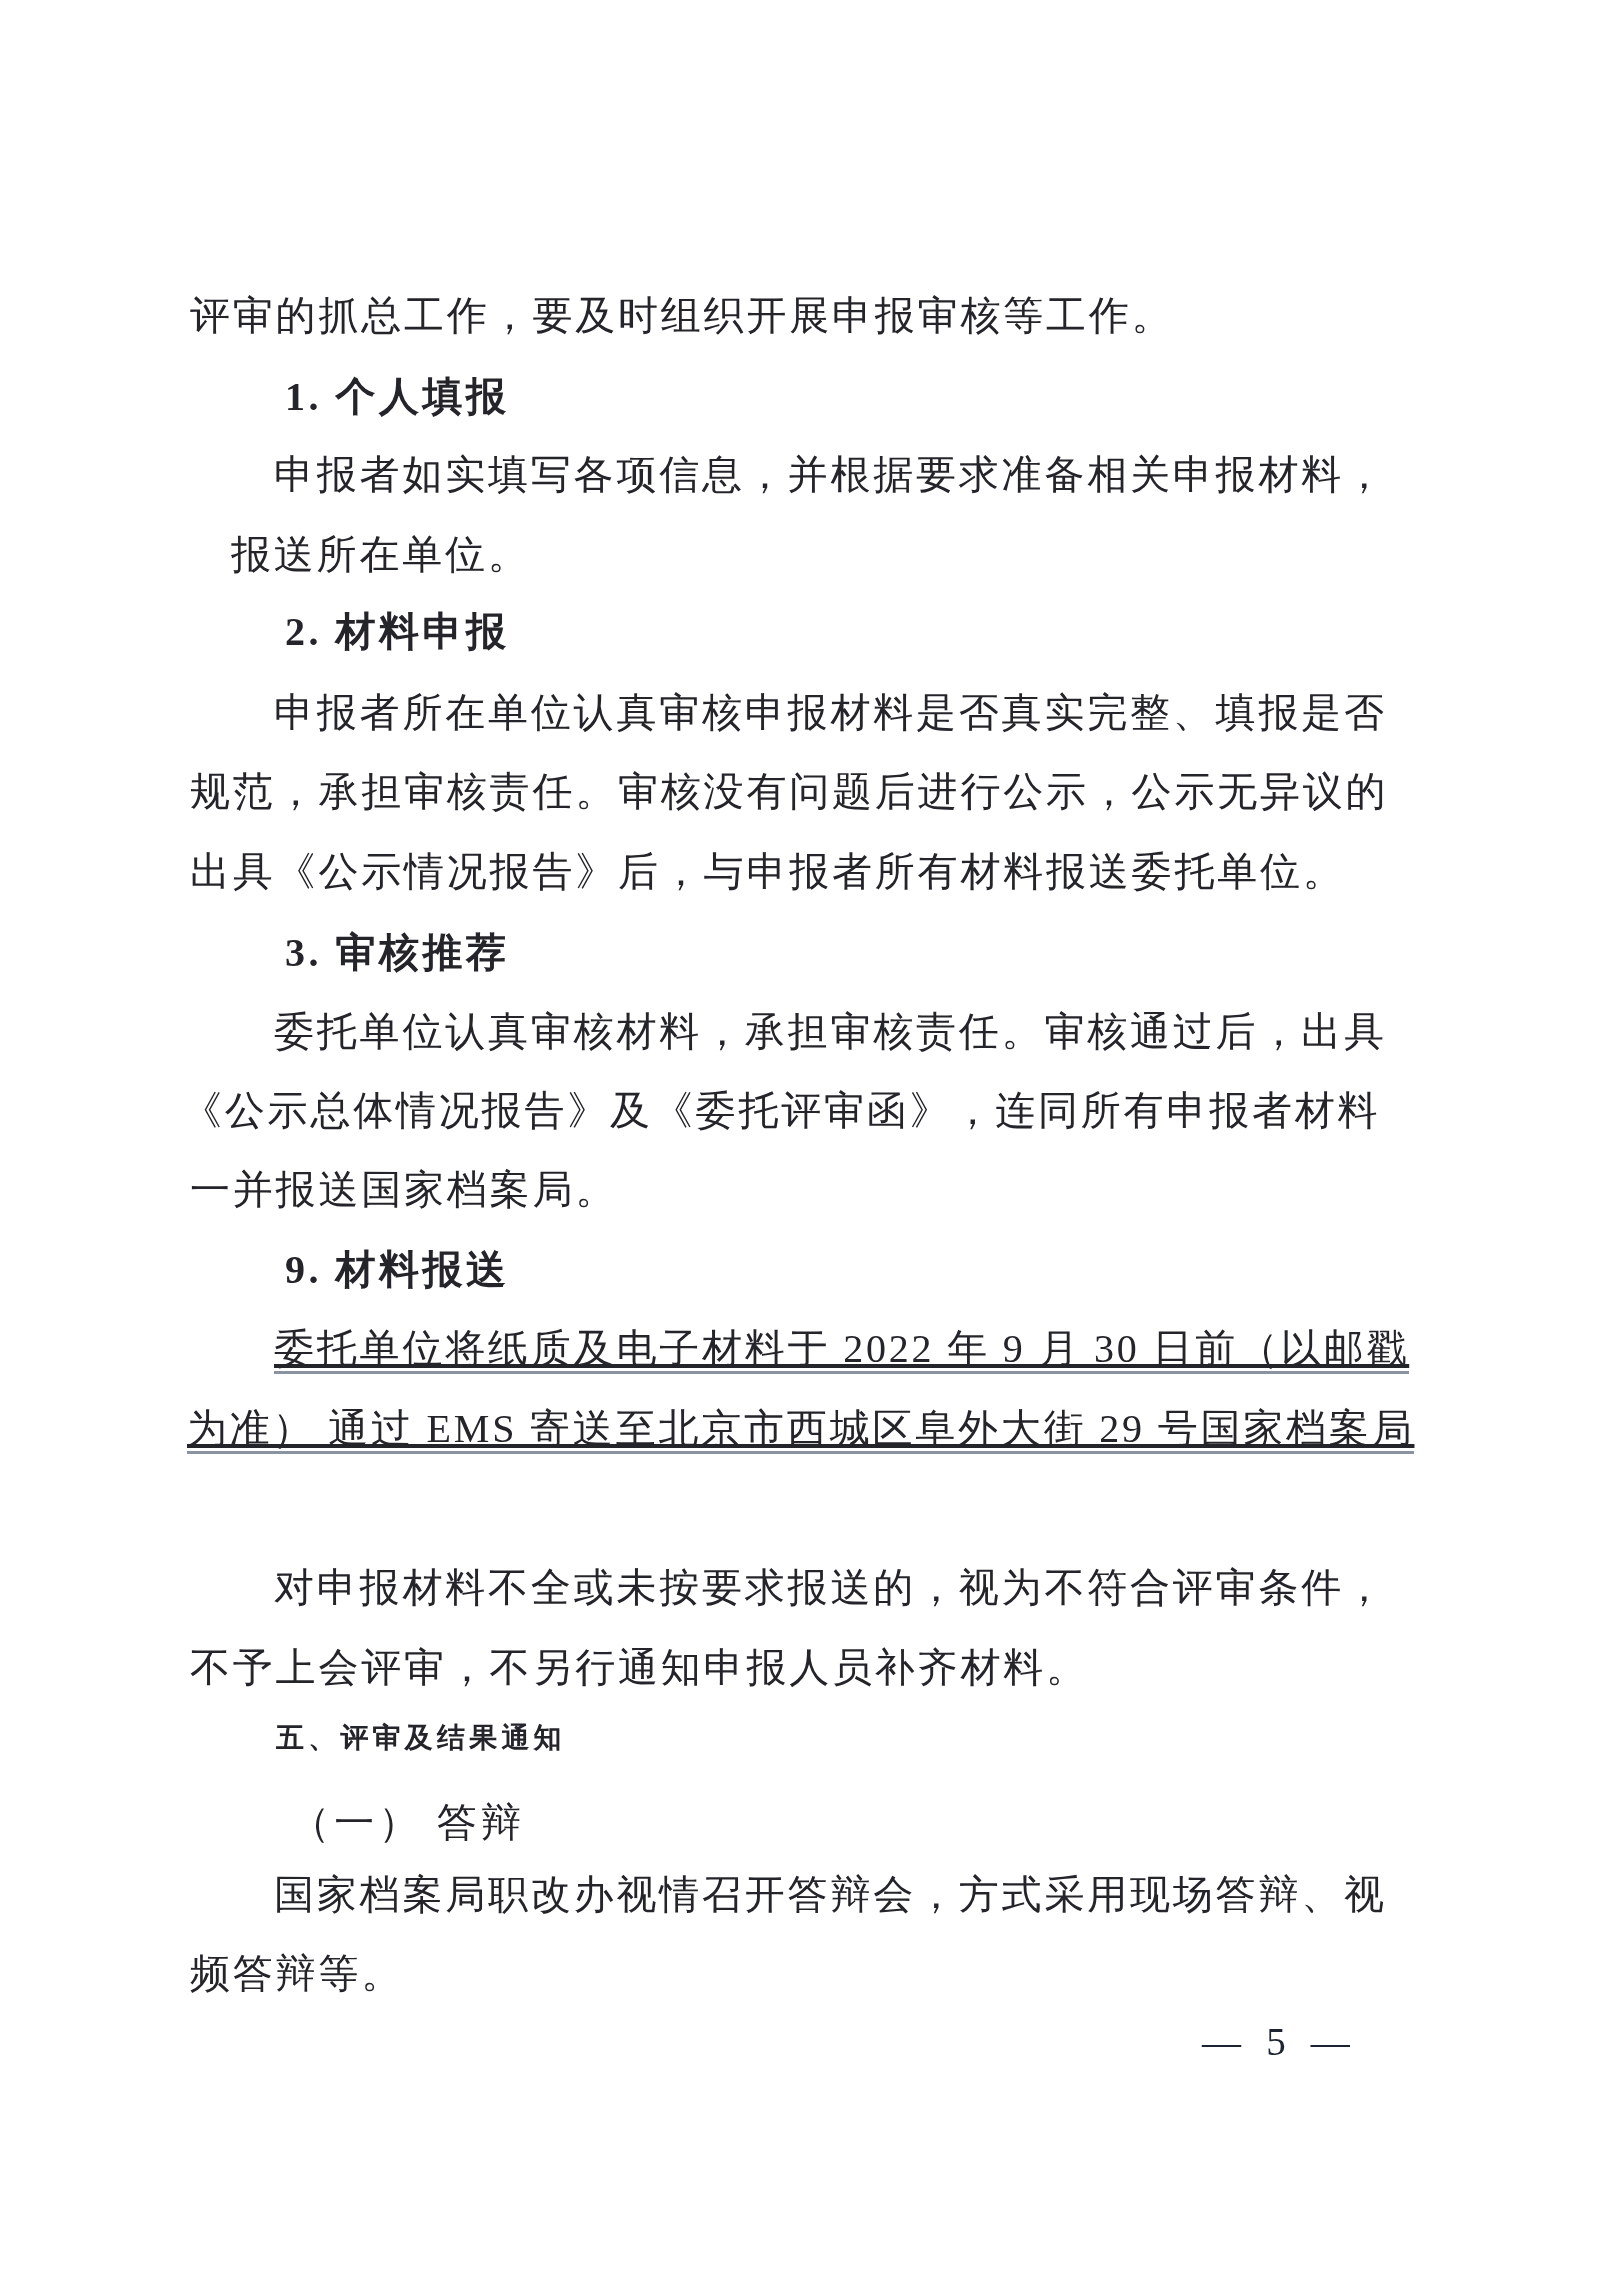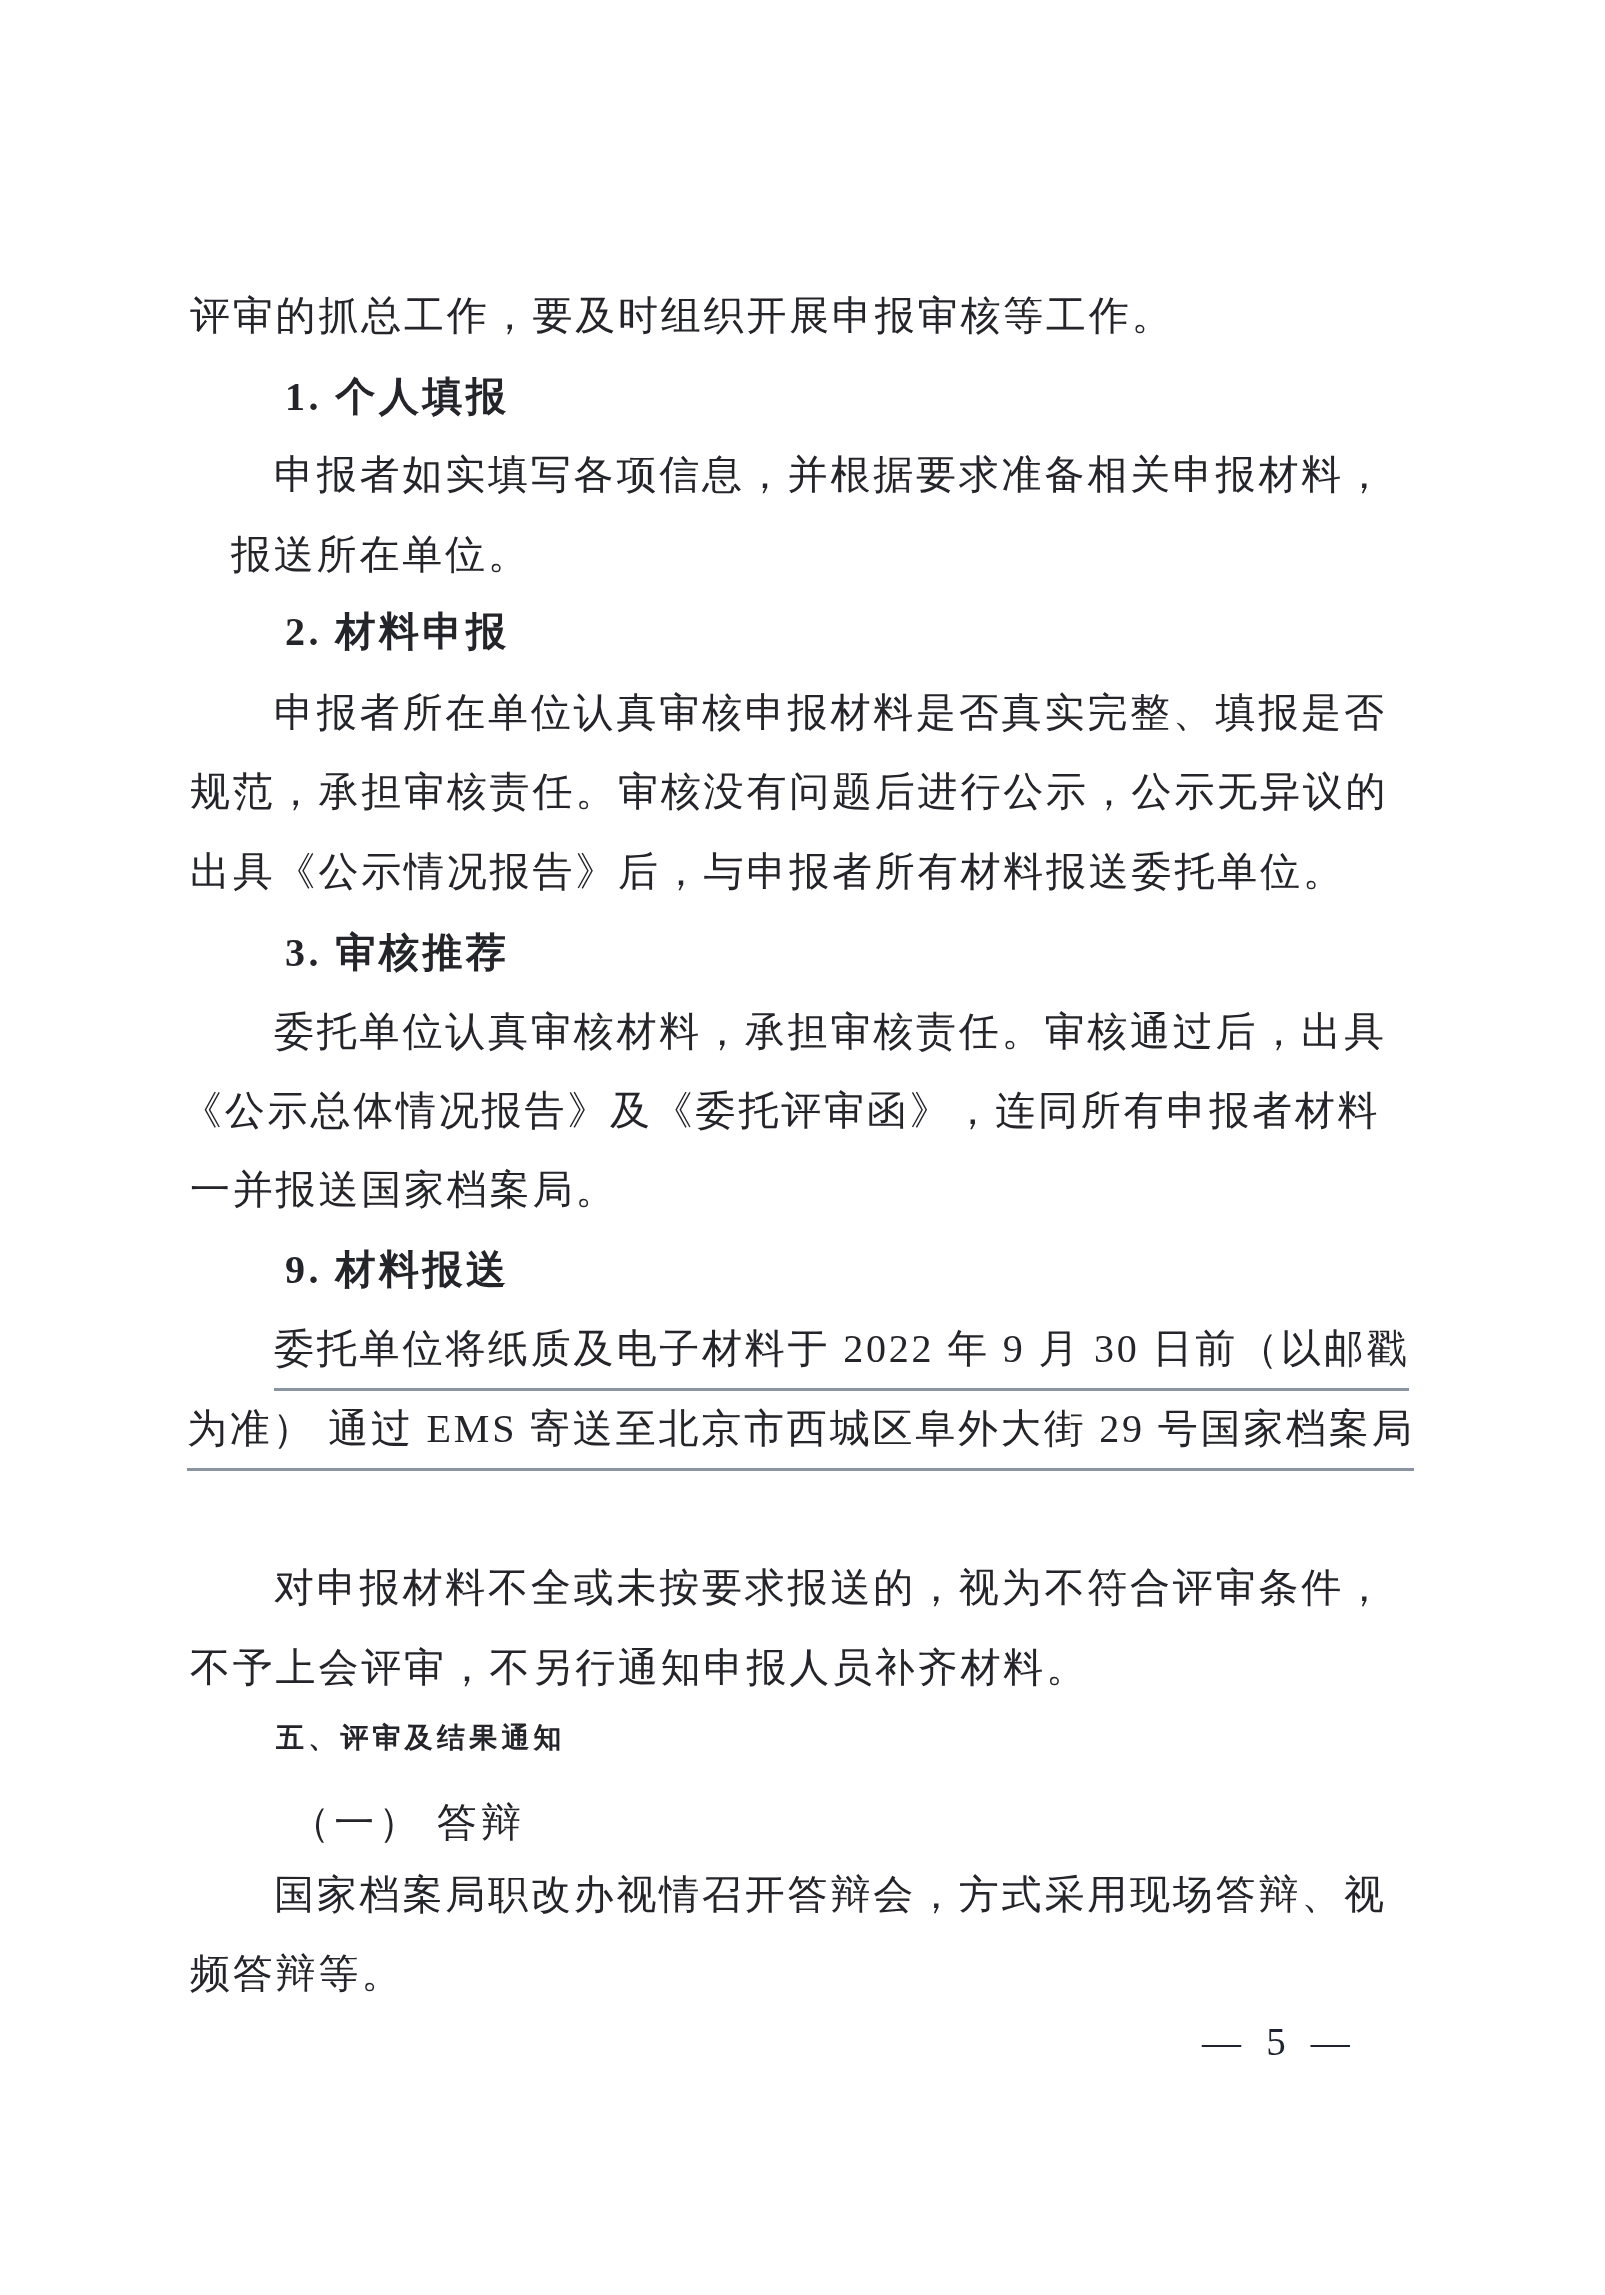--- a/index.html
+++ b/index.html
@@ -31,21 +31,21 @@
   }
   .h-major {                
     left: 276px;
     font-weight: bold;
     font-size: 28px;
     letter-spacing: 4.2px;
   }
   .h-sub { left: 290px; font-size: 40px; letter-spacing: 4.2px; } 
   .u {
     border-bottom: 3.5px solid #8a93a2;
-    padding-bottom: 17px;
+    text-decoration: underline;
   }
   .pagenum {
     position: absolute;
     left: 1202px;
     top: 2019px;
     font-size: 39px;
     letter-spacing: 1.4px;
     word-spacing: 12.6px;
     color: #1d2330;
   }

